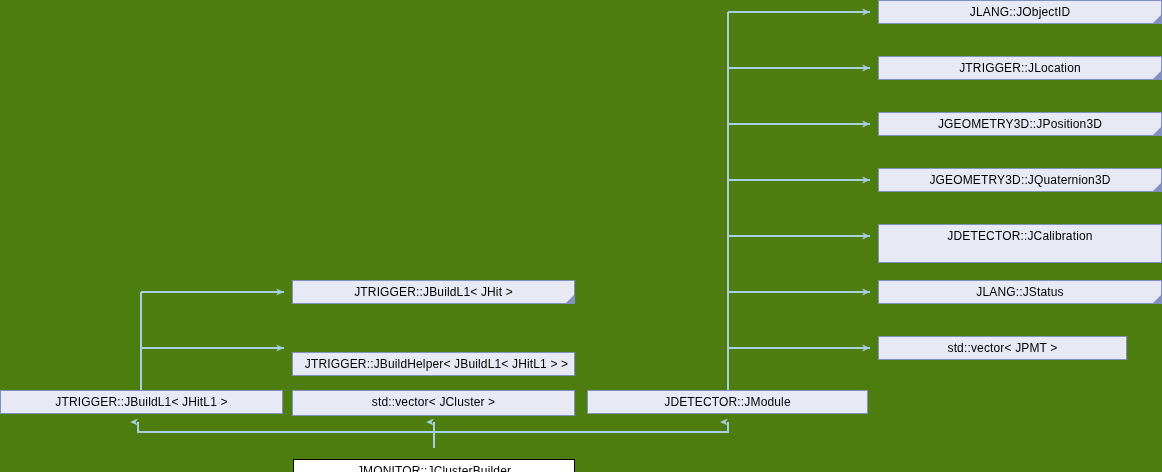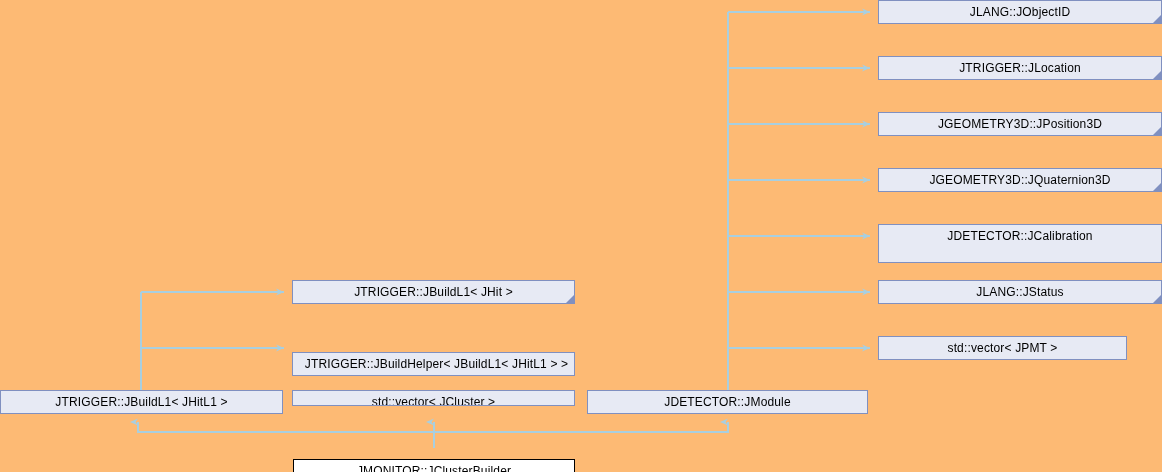--- a/index.html
+++ b/index.html
@@ -7,21 +7,21 @@
     padding: 0;
     background: #ffffff;
   }
   body {
     font-family: "Liberation Sans", sans-serif;
   }
   #diagram {
     position: relative;
     width: 1162px;
     height: 472px;
-    background: #fdba74;
+    background: #4d7c0f;
     overflow: hidden;
   }
   #edges {
     position: absolute;
     left: 0;
     top: 0;
     width: 1162px;
     height: 472px;
     pointer-events: none;
   }
@@ -129,21 +129,21 @@
       <div class="node cls" style="left: 292px; top: 280px; width: 283px; height: 24px;">
         <span class="label">JTRIGGER::JBuildL1&lt; JHit &gt;</span>
         <span class="fold"></span>
       </div>
       <div class="node cls" style="left: 292px; top: 352px; width: 283px; height: 24px; padding-left: 6px;">
         <span class="label">JTRIGGER::JBuildHelper&lt; JBuildL1&lt; JHitL1 &gt; &gt;</span>
       </div>
       <div class="node cls" style="left: 0px; top: 390px; width: 283px; height: 24px;">
         <span class="label">JTRIGGER::JBuildL1&lt; JHitL1 &gt;</span>
       </div>
-      <div class="node cls" style="left: 292px; top: 390px; width: 283px; height: 16px;">
+      <div class="node cls" style="left: 292px; top: 390px; width: 283px; height: 26px;">
         <span class="label">std::vector&lt; JCluster &gt;</span>
       </div>
       <div class="node cls" style="left: 587px; top: 390px; width: 281px; height: 24px;">
         <span class="label">JDETECTOR::JModule</span>
       </div>
       <div class="node current" style="left: 293px; top: 448px; width: 282px; height: 24px;">
         <span class="label">JMONITOR::JClusterBuilder</span>
       </div>
     </div>
 

